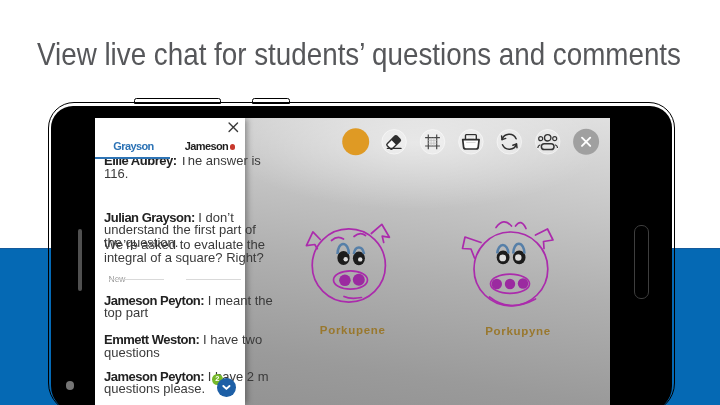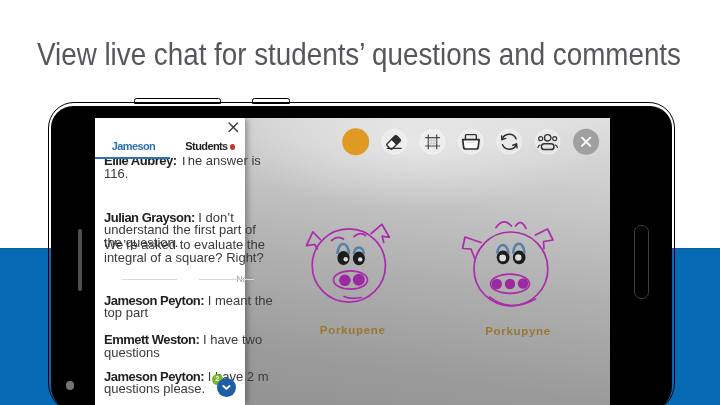--- a/index.html
+++ b/index.html
@@ -21,21 +21,21 @@
     background:radial-gradient(ellipse 270px 95px at 170px 25px, rgba(255,255,255,0.48), rgba(255,255,255,0) 70%),
     linear-gradient(188deg, #e0e0e0 0%, #cbcbcb 20%, #b0b0b0 46%, #9a9a9a 72%, #8b8b8b 100%)}
   #panel{position:absolute;left:0;top:0;width:150px;height:287px;background:#fff;box-shadow:3px 0 6px -1px rgba(0,0,0,0.35)}
   .msg{position:absolute;left:9.5px;width:140px;font-size:13px;line-height:12.4px;color:#3a3a3a;white-space:nowrap}
   .msg b{color:#222;letter-spacing:-0.5px}
   #tabbar{position:absolute;left:0;top:0;width:150px;height:38.5px;background:#fff}
   #underline{position:absolute;left:0;top:38.6px;width:75.9px;height:2.8px;background:#2e74b5}
   #tabMessages{position:absolute;left:-1px;top:21.6px;width:80px;text-align:center;font-size:11px;font-weight:700;letter-spacing:-0.6px;color:#2b72b5;line-height:12.65px}
   #tabStudents{position:absolute;left:86px;top:21.6px;width:52px;text-align:center;font-size:11px;font-weight:700;letter-spacing:-0.6px;color:#1e1e1e;line-height:12.65px}
   #reddot{position:absolute;left:135px;top:25.9px;width:5.8px;height:5.8px;border-radius:50%;background:#c8382d}
-  #newdiv{position:absolute;left:27px;top:156.2px;width:132px;text-align:right;font-size:8.5px;color:#9a9a9a}
+  #newdiv{position:absolute;left:14px;top:156.2px;width:132px;text-align:left;font-size:8.5px;color:#9a9a9a}
   #newdiv:before,#newdiv:after{content:"";position:absolute;top:5px;width:55px;height:1px;background:#d9d9d9}
   #newdiv:before{left:0}
   #newdiv:after{right:0}
   #greenbadge{position:absolute;left:117.4px;top:256px;width:10.8px;height:10.8px;border-radius:50%;background:#76b82a;color:#fff;font-size:7.5px;font-weight:700;text-align:center;line-height:10.8px}
   #bluebtn{position:absolute;left:122.3px;top:260.3px;width:18.8px;height:18.8px;border-radius:50%;background:#1d5fa6}
   #xclose{position:absolute;left:133.6px;top:4.3px;width:10.6px;height:10.6px}
 </style>
 </head>
 <body>
 <div id="blueband"></div>
@@ -151,22 +151,22 @@
   </div>
   <div id="panel">
     <div class="msg" style="top:37.3px"><b>Ellie Aubrey:</b> The answer is<br>116.</div>
     <div class="msg" style="top:94px"><b>Julian Grayson:</b> I don’t<br>understand the first part of<br>the question.</div>
     <div class="msg" style="top:121.2px">We’re asked to evaluate the<br>integral of a square? Right?</div>
     <div class="msg" style="top:176.9px"><b>Jameson Peyton:</b> I meant the<br>top part</div>
     <div class="msg" style="top:216.2px"><b>Emmett Weston:</b> I have two<br>questions</div>
     <div class="msg" style="top:253px"><b>Jameson Peyton:</b> I have 2 m<br>questions please.</div>
     <div id="newdiv">New</div>
     <div id="tabbar">
-      <div id="tabMessages">Jameson</div>
-      <div id="tabStudents">Students</div>
+      <div id="tabMessages">Grayson</div>
+      <div id="tabStudents">Jameson</div>
       <div id="reddot"></div>
       <svg id="xclose" viewBox="0 0 12 12">
           <path d="M1.2,1.2 L10.8,10.8 M10.8,1.2 L1.2,10.8" stroke="#3a3a3a" stroke-width="1.55" stroke-linecap="round"></path>
         </svg>
     </div>
     <div id="underline"></div>
     <div id="greenbadge">2</div>
     <div id="bluebtn"><svg width="18.8" height="18.8" viewBox="0 0 18.8 18.8">
           <path d="M6.3,8 L9.4,10.9 L12.5,8" fill="none" stroke="#fff" stroke-width="1.9" stroke-linecap="round" stroke-linejoin="round"></path>
         </svg></div>

